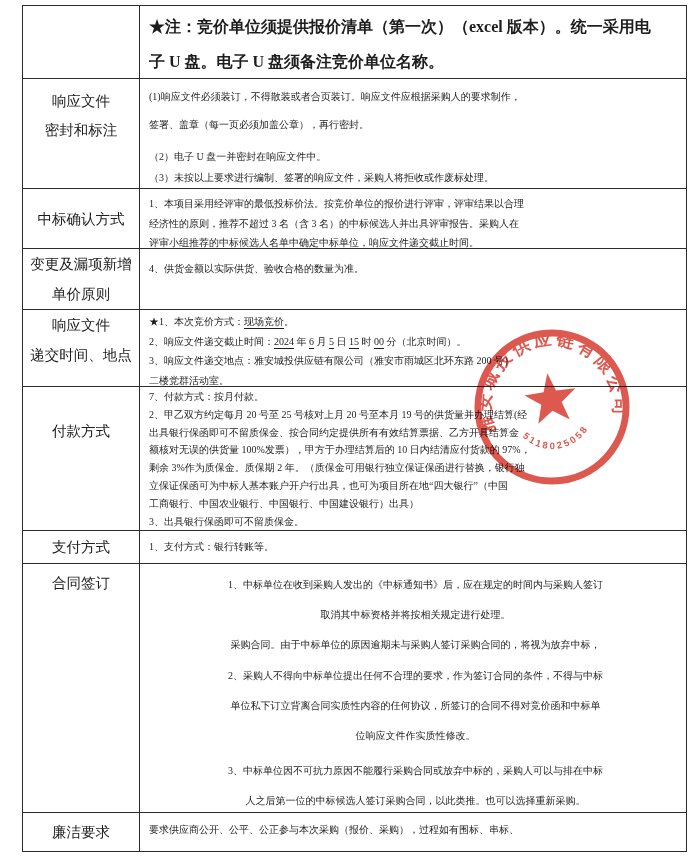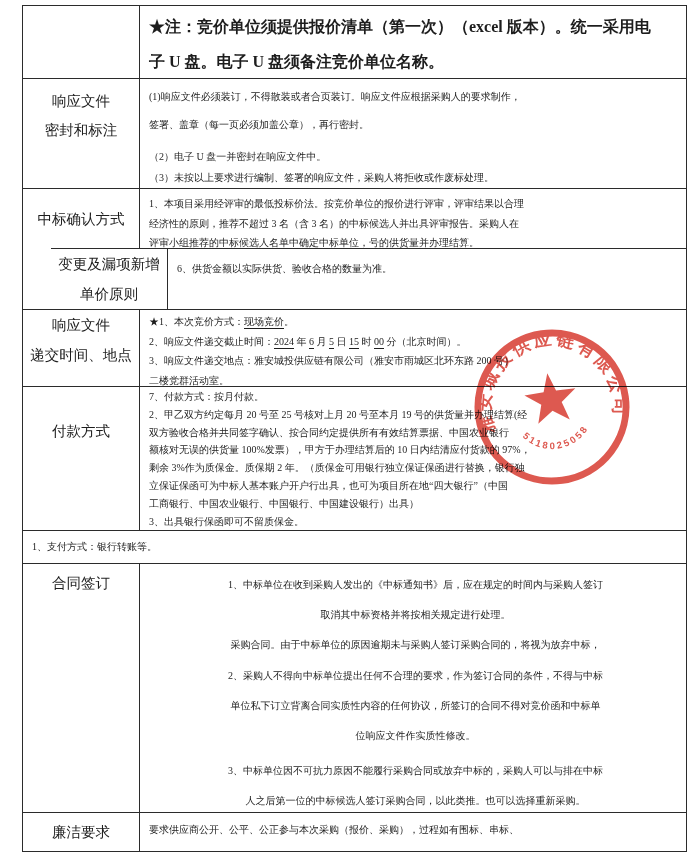--- a/index.html
+++ b/index.html
@@ -39,21 +39,21 @@
     font-size: 10px;
     overflow: hidden;
   }
   .line { white-space: nowrap; }
   .u { text-decoration: underline; text-underline-offset: 3px; text-decoration-thickness: 1px; }
 
   
   .row-note      { height: 72px; }
   .row-sealing   { height: 110px; }
   .row-confirm   { height: 60px; }
-  .row-change    { height: 61px; margin-left: 28px; }
+  .row-change    { height: 61px; }
   .row-submit    { height: 77px; }
   .row-payment   { height: 144px; }
   .row-paymethod { height: 33px; }
   .row-contract  { height: 249px; }
   .row-integrity { height: 39px; }
 
   .row-note .content-cell { font-weight: bold; font-size: 16px; padding-top: 2.5px; }
   .row-note .line { line-height: 35px; }
 
   .row-sealing .label-cell { justify-content: flex-start; padding-top: 8px; }
@@ -130,30 +130,30 @@
           <div class="line"><span>（3）未按以上要求进行编制、签署的响应文件，采购人将拒收或作废标处理。</span></div>
         </div>
       </div>
       <div class="row row-confirm">
         <div class="label-cell">
           <div class="label-line">中标确认方式</div>
         </div>
         <div class="content-cell">
           <div class="line"><span>1、本项目采用经评审的最低投标价法。按竞价单位的报价进行评审，评审结果以合理</span></div>
           <div class="line"><span>经济性的原则，推荐不超过 3 名（含 3 名）的中标候选人并出具评审报告。采购人在</span></div>
-          <div class="line"><span>评审小组推荐的中标候选人名单中确定中标单位，号的供货量并办理结算。</span></div>
+          <div class="line"><span>评审小组推荐的中标候选人名单中确定中标单位，响应文件递交截止时间。</span></div>
         </div>
       </div>
       <div class="row row-change">
         <div class="label-cell">
           <div class="label-line">变更及漏项新增</div>
           <div class="label-line">单价原则</div>
         </div>
         <div class="content-cell">
-          <div class="line"><span>6、供货金额以实际供货、验收合格的数量为准。</span></div>
+          <div class="line"><span>4、供货金额以实际供货、验收合格的数量为准。</span></div>
         </div>
       </div>
       <div class="row row-submit">
         <div class="label-cell">
           <div class="label-line">响应文件</div>
           <div class="label-line">递交时间、地点</div>
         </div>
         <div class="content-cell">
           <div class="line"><span>★1、本次竞价方式：</span><span class="u">现场竞价</span><span>。</span></div>
           <div class="line"><span>2、响应文件递交截止时间：</span><span class="u">2024</span><span> 年 </span><span class="u">6</span><span> 月 </span><span class="u">5</span><span> 日 </span><span class="u">15</span><span> 时 </span><span class="u">00</span><span> 分（北京时间）。</span></div>
@@ -161,29 +161,32 @@
           <div class="line"><span>二楼党群活动室。</span></div>
         </div>
       </div>
       <div class="row row-payment">
         <div class="label-cell">
           <div class="label-line">付款方式</div>
         </div>
         <div class="content-cell">
           <div class="line"><span>7、付款方式：按月付款。</span></div>
           <div class="line"><span>2、甲乙双方约定每月 20 号至 25 号核对上月 20 号至本月 19 号的供货量并办理结算(经</span></div>
-          <div class="line"><span>双方验收合格并共同签字确认、按合同约定提供所有有效结算票据、中国农业银行</span></div>
+          <div class="line"><span>出具银行保函即可不留质保金、按合同约定提供所有有效结算票据、乙方开具结算金</span></div>
           <div class="line"><span>额核对无误的供货量 100%发票），甲方于办理结算后的 10 日内结清应付货款的 97%，</span></div>
           <div class="line"><span>剩余 3%作为质保金。质保期 2 年。（质保金可用银行独立保证保函进行替换，银行独</span></div>
           <div class="line"><span>立保证保函可为中标人基本账户开户行出具，也可为项目所在地“四大银行”（中国</span></div>
           <div class="line"><span>工商银行、中国农业银行、中国银行、中国建设银行）出具）</span></div>
           <div class="line"><span>3、出具银行保函即可不留质保金。</span></div>
         </div>
       </div>
       <div class="row row-paymethod">
+        <div class="label-cell">
+          <div class="label-line">支付方式</div>
+        </div>
         <div class="content-cell">
           <div class="line"><span>1、支付方式：银行转账等。</span></div>
         </div>
       </div>
       <div class="row row-contract">
         <div class="label-cell">
           <div class="label-line">合同签订</div>
         </div>
         <div class="content-cell">
           <div class="line"><span>1、中标单位在收到采购人发出的《中标通知书》后，应在规定的时间内与采购人签订</span></div>

